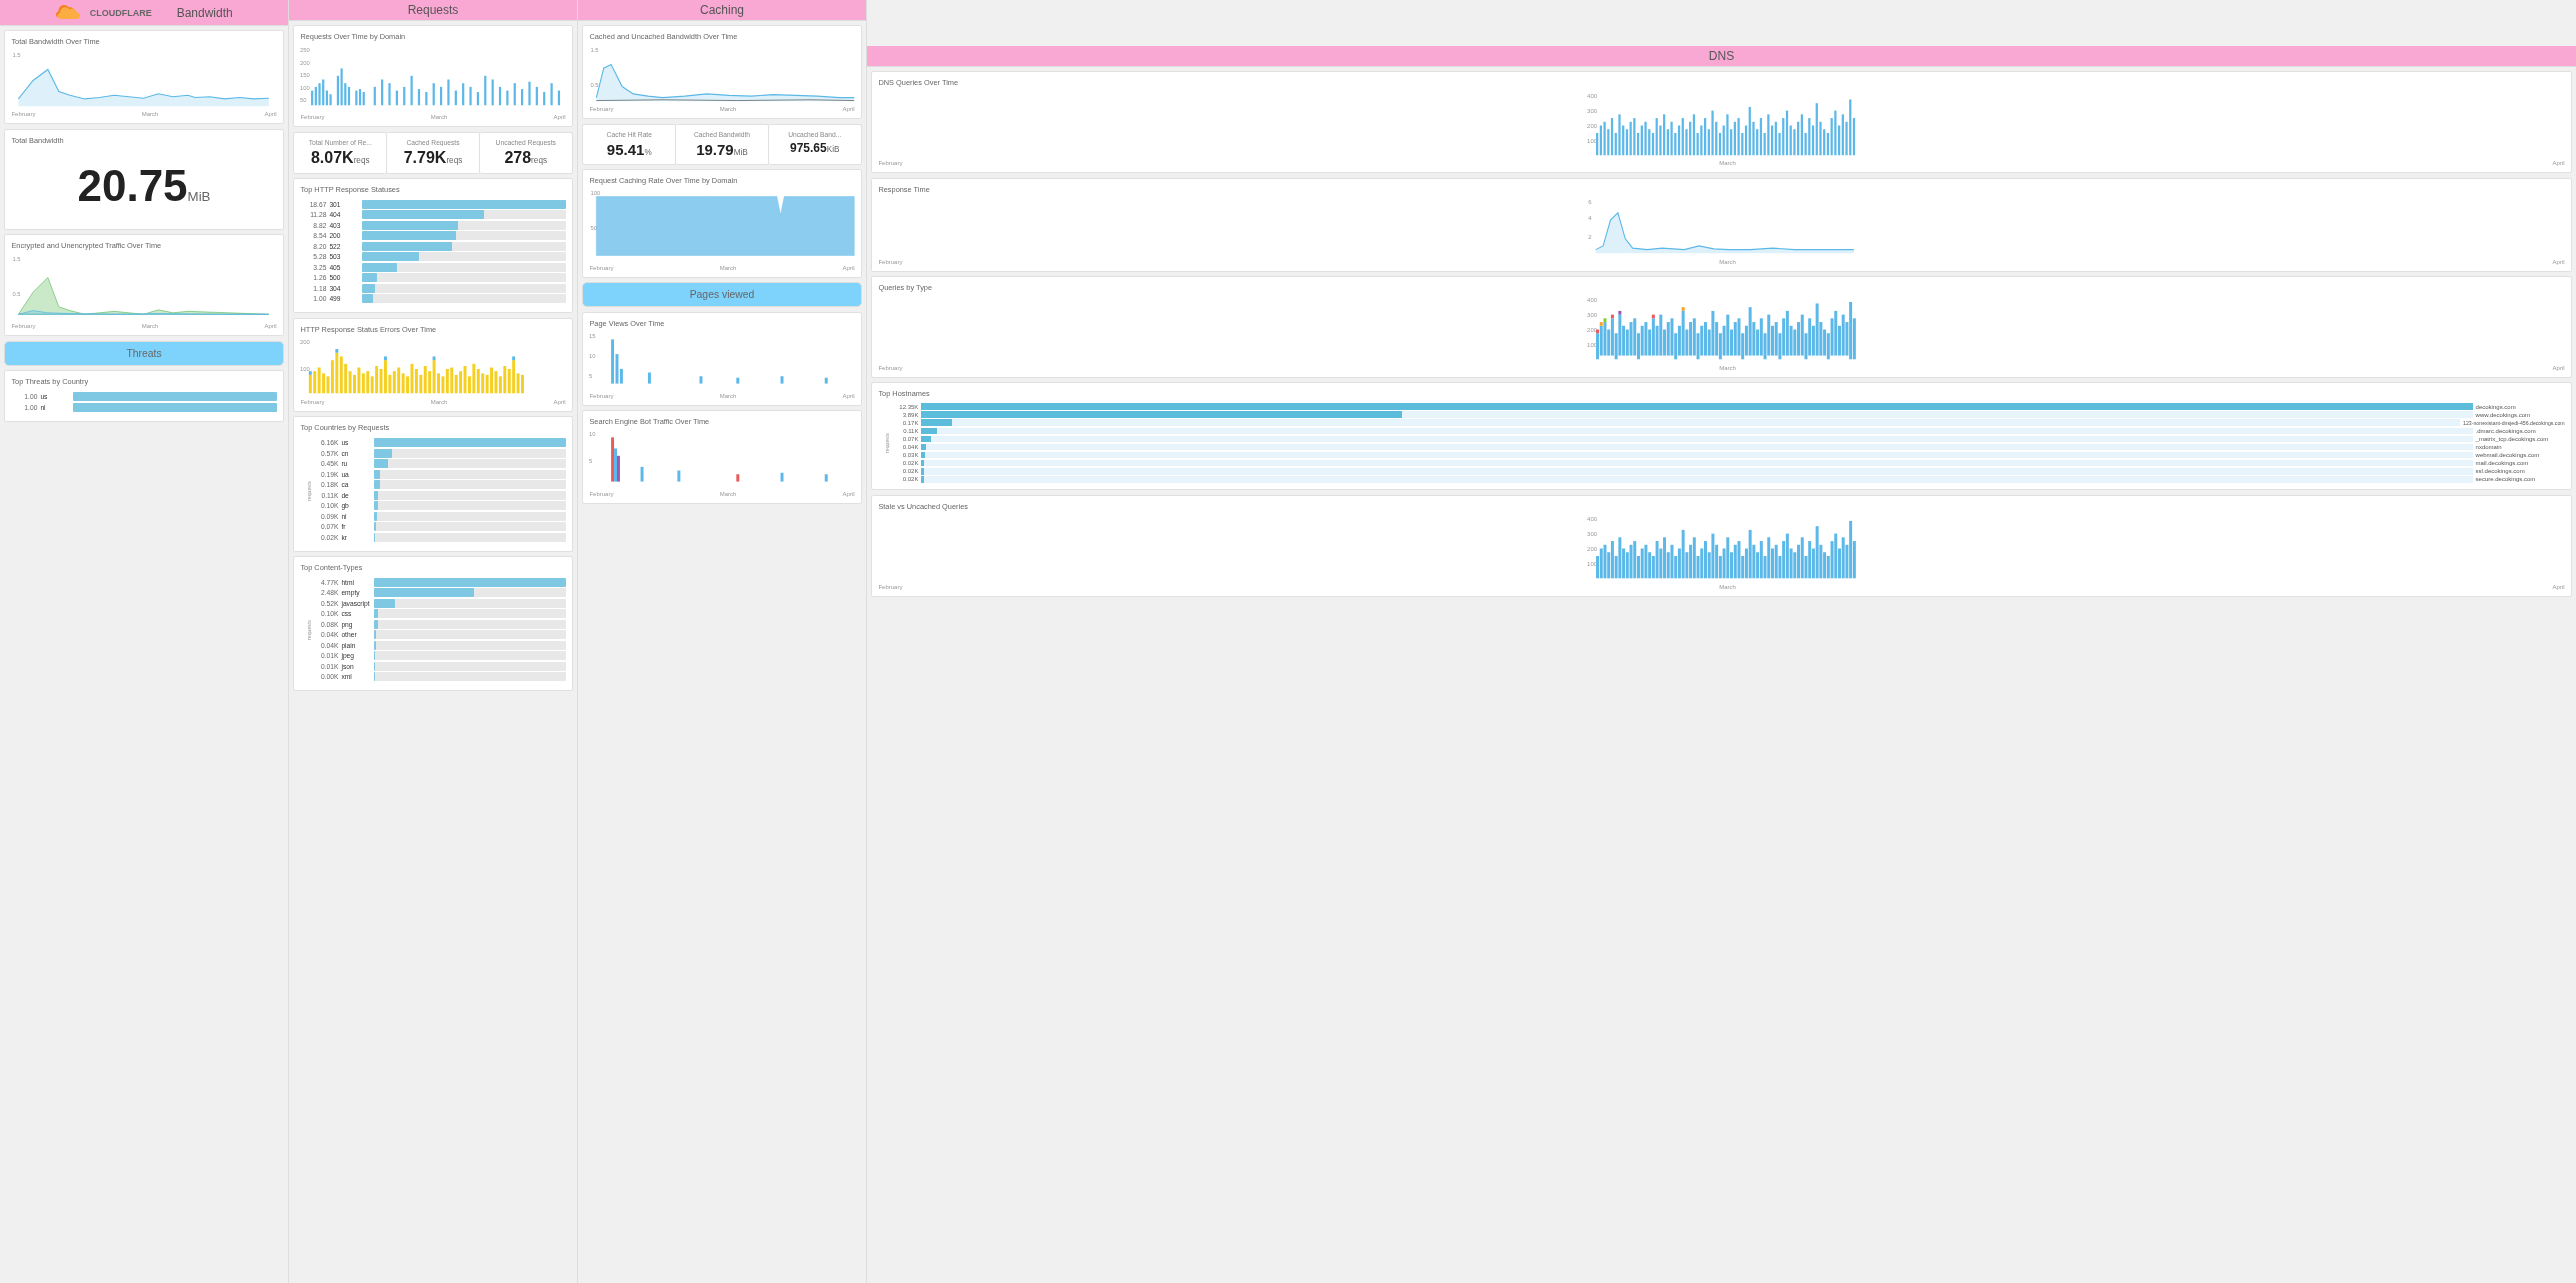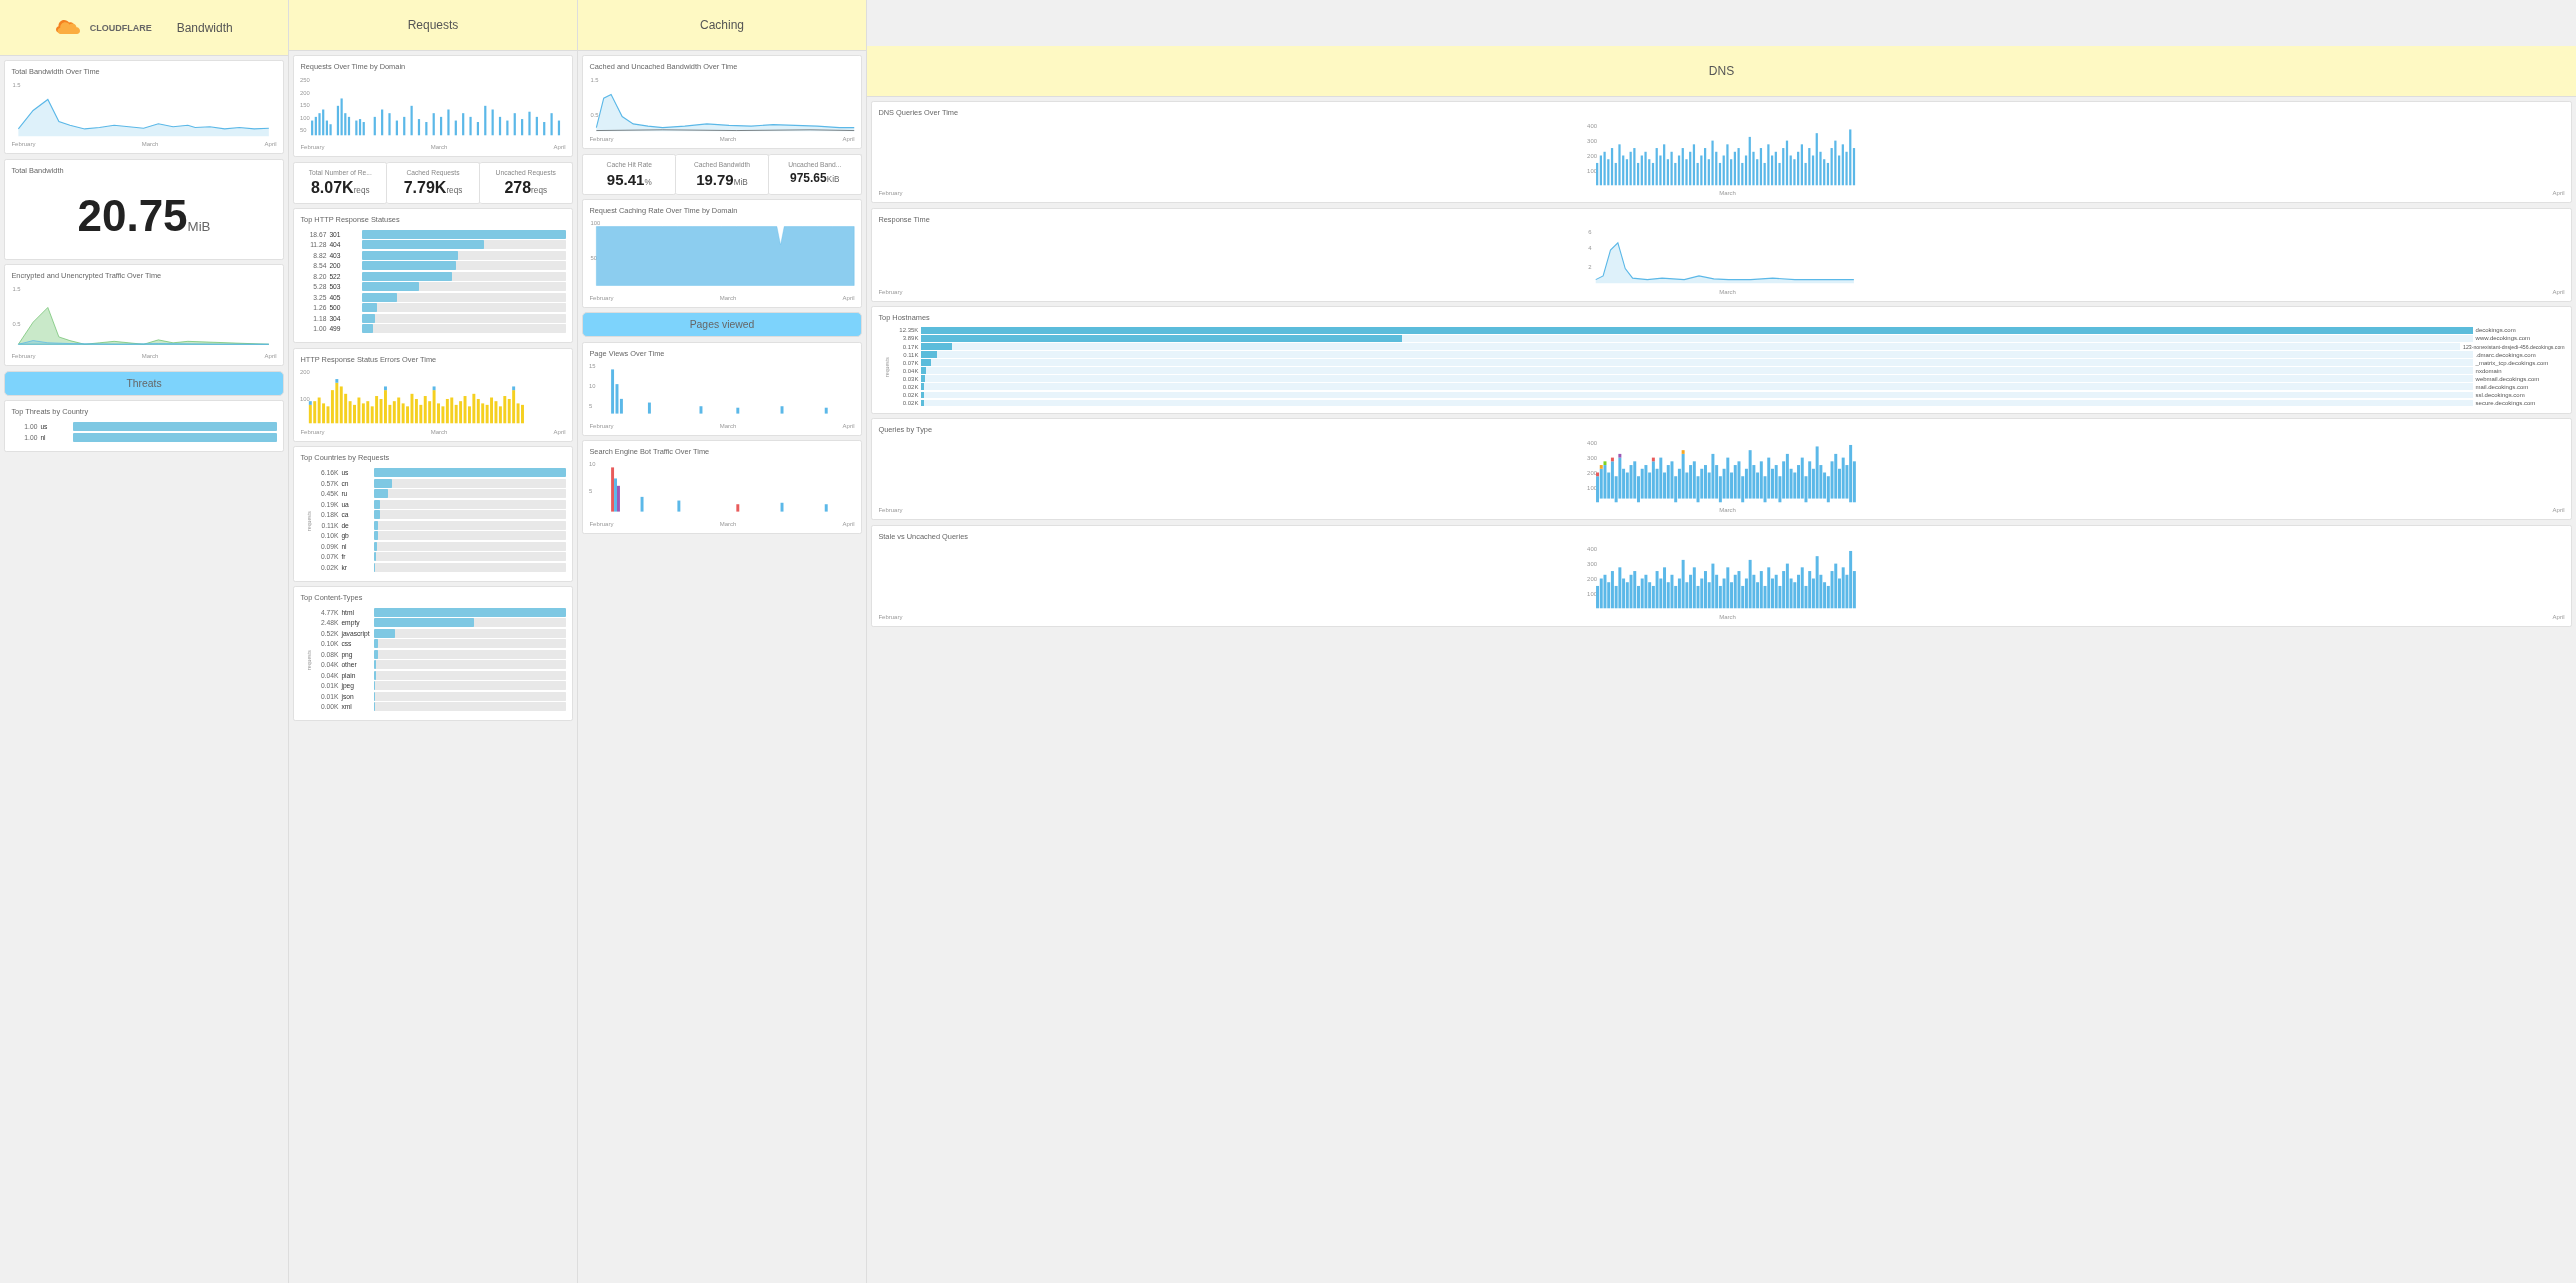--- a/index.html
+++ b/index.html
@@ -2,21 +2,21 @@
 <html style="font-size:12px"><head>
   <meta charset="utf-8">
   <style>
     * { box-sizing: border-box; margin: 0; padding: 0; }
     body { font-family: Arial, sans-serif; background: #f0f0f0; font-size: 8.2px; color: #333; overflow-x: hidden; }
     
     .dashboard { display: grid; grid-template-columns: 289px 289px 289px 1fr; width: 100%; min-height: 100vh; }
     
     .column { background: #f0f0f0; border-right: 0.7px solid #ddd; }
     
-    .column-header { background: #fef9c3; text-align: center; padding: 18px; font-size: 12px; color: #555; border-bottom: 0.7px solid #ddd; display: flex; align-items: center; justify-content: center; gap: 25px; }
+    .column-header { background: #f9a8d4; text-align: center; padding: 3px; font-size: 12px; color: #555; border-bottom: 0.7px solid #ddd; display: flex; align-items: center; justify-content: center; gap: 25px; }
     
     .cloudflare-logo { display: flex; align-items: center; gap: 4.4px; }
     .cf-icon { width: 30px; height: 19px; }
     .cf-text { font-size: 9px; font-weight: bold; color: #666; }
     
     .panel { background: #fff; margin: 4.4px; border: 0.7px solid #e0e0e0; border-radius: 2.2px; padding: 6px; }
     
     .panel-title { font-size: 7.4px; color: #666; margin-bottom: 4.4px; }
     
     .chart-area { position: relative; overflow: hidden; }
@@ -729,99 +729,20 @@
           <text x="0" y="8" class="y-axis-label">6</text>
           <text x="0" y="30" class="y-axis-label">4</text>
           <text x="0" y="55" class="y-axis-label">2</text>
           <polyline points="10,70 20,65 30,30 40,20 50,55 60,68 80,70 100,68 130,70 150,65 170,69 190,70 220,70 250,68 280,70 310,70 340,70 360,70" fill="none" stroke="#5bb8e8" stroke-width="1.5"></polyline>
           <polygon points="10,70 20,65 30,30 40,20 50,55 60,68 80,70 100,68 130,70 150,65 170,69 190,70 220,70 250,68 280,70 310,70 340,70 360,70 360,75 10,75" fill="rgba(91,184,232,0.2)"></polygon>
         </svg>
         <div class="axis-labels">
           <span>February</span>
           <span>March</span>
           <span>April</span>
-        </div>
-      </div>
-    </div>
-
-    <div class="panel">
-      <div class="panel-title">Top Hostnames</div>
-      <div style="position:relative; padding-left:12px;">
-        <span style="font-size:5.2px;color:#999;position:absolute;left:-1.5px;top:50%;transform:translateY(-50%) rotate(-90deg);white-space:nowrap;">requests</span>
-        <div class="hostname-list">
-          <div class="hostname-item">
-            <span class="hn-val">12.35K</span>
-            <div class="hn-bar-track">
-                <div class="hn-bar-fill" style="width:100%"></div>
-              </div>
-            <span class="hn-label">decokings.com</span>
-          </div>
-          <div class="hostname-item">
-            <span class="hn-val">3.89K</span>
-            <div class="hn-bar-track">
-                <div class="hn-bar-fill" style="width:31%"></div>
-              </div>
-            <span class="hn-label">www.decokings.com</span>
-          </div>
-          <div class="hostname-item">
-            <span class="hn-val">0.17K</span>
-            <div class="hn-bar-track">
-                <div class="hn-bar-fill" style="width:2%"></div>
-              </div>
-            <span class="hn-label" style="font-size:5.2px;">123-nonexistant-dnsjedi-456.decokings.com</span>
-          </div>
-          <div class="hostname-item">
-            <span class="hn-val">0.11K</span>
-            <div class="hn-bar-track">
-                <div class="hn-bar-fill" style="width:1%"></div>
-              </div>
-            <span class="hn-label">.dmarc.decokings.com</span>
-          </div>
-          <div class="hostname-item">
-            <span class="hn-val">0.07K</span>
-            <div class="hn-bar-track">
-                <div class="hn-bar-fill" style="width:0.6%"></div>
-              </div>
-            <span class="hn-label">_matrix_tcp.decokings.com</span>
-          </div>
-          <div class="hostname-item">
-            <span class="hn-val">0.04K</span>
-            <div class="hn-bar-track">
-                <div class="hn-bar-fill" style="width:0.3%"></div>
-              </div>
-            <span class="hn-label">nxdomain</span>
-          </div>
-          <div class="hostname-item">
-            <span class="hn-val">0.03K</span>
-            <div class="hn-bar-track">
-                <div class="hn-bar-fill" style="width:0.25%"></div>
-              </div>
-            <span class="hn-label">webmail.decokings.com</span>
-          </div>
-          <div class="hostname-item">
-            <span class="hn-val">0.02K</span>
-            <div class="hn-bar-track">
-                <div class="hn-bar-fill" style="width:0.16%"></div>
-              </div>
-            <span class="hn-label">mail.decokings.com</span>
-          </div>
-          <div class="hostname-item">
-            <span class="hn-val">0.02K</span>
-            <div class="hn-bar-track">
-                <div class="hn-bar-fill" style="width:0.16%"></div>
-              </div>
-            <span class="hn-label">ssl.decokings.com</span>
-          </div>
-          <div class="hostname-item">
-            <span class="hn-val">0.02K</span>
-            <div class="hn-bar-track">
-                <div class="hn-bar-fill" style="width:0.16%"></div>
-              </div>
-            <span class="hn-label">secure.decokings.com</span>
-          </div>
         </div>
       </div>
     </div>
 
     <div class="panel">
       <div class="panel-title">Queries by Type</div>
       <div class="chart-area">
         <svg width="100%" height="67" viewBox="0 0 360 90" style="font-size:11px">
           <text x="0" y="8" class="y-axis-label">400</text>
           <text x="0" y="28" class="y-axis-label">300</text>
@@ -908,20 +829,99 @@
         </svg>
         <div class="axis-labels">
           <span>February</span>
           <span>March</span>
           <span>April</span>
         </div>
       </div>
     </div>
 
     <div class="panel">
+      <div class="panel-title">Top Hostnames</div>
+      <div style="position:relative; padding-left:12px;">
+        <span style="font-size:5.2px;color:#999;position:absolute;left:-1.5px;top:50%;transform:translateY(-50%) rotate(-90deg);white-space:nowrap;">requests</span>
+        <div class="hostname-list">
+          <div class="hostname-item">
+            <span class="hn-val">12.35K</span>
+            <div class="hn-bar-track">
+                <div class="hn-bar-fill" style="width:100%"></div>
+              </div>
+            <span class="hn-label">decokings.com</span>
+          </div>
+          <div class="hostname-item">
+            <span class="hn-val">3.89K</span>
+            <div class="hn-bar-track">
+                <div class="hn-bar-fill" style="width:31%"></div>
+              </div>
+            <span class="hn-label">www.decokings.com</span>
+          </div>
+          <div class="hostname-item">
+            <span class="hn-val">0.17K</span>
+            <div class="hn-bar-track">
+                <div class="hn-bar-fill" style="width:2%"></div>
+              </div>
+            <span class="hn-label" style="font-size:5.2px;">123-nonexistant-dnsjedi-456.decokings.com</span>
+          </div>
+          <div class="hostname-item">
+            <span class="hn-val">0.11K</span>
+            <div class="hn-bar-track">
+                <div class="hn-bar-fill" style="width:1%"></div>
+              </div>
+            <span class="hn-label">.dmarc.decokings.com</span>
+          </div>
+          <div class="hostname-item">
+            <span class="hn-val">0.07K</span>
+            <div class="hn-bar-track">
+                <div class="hn-bar-fill" style="width:0.6%"></div>
+              </div>
+            <span class="hn-label">_matrix_tcp.decokings.com</span>
+          </div>
+          <div class="hostname-item">
+            <span class="hn-val">0.04K</span>
+            <div class="hn-bar-track">
+                <div class="hn-bar-fill" style="width:0.3%"></div>
+              </div>
+            <span class="hn-label">nxdomain</span>
+          </div>
+          <div class="hostname-item">
+            <span class="hn-val">0.03K</span>
+            <div class="hn-bar-track">
+                <div class="hn-bar-fill" style="width:0.25%"></div>
+              </div>
+            <span class="hn-label">webmail.decokings.com</span>
+          </div>
+          <div class="hostname-item">
+            <span class="hn-val">0.02K</span>
+            <div class="hn-bar-track">
+                <div class="hn-bar-fill" style="width:0.16%"></div>
+              </div>
+            <span class="hn-label">mail.decokings.com</span>
+          </div>
+          <div class="hostname-item">
+            <span class="hn-val">0.02K</span>
+            <div class="hn-bar-track">
+                <div class="hn-bar-fill" style="width:0.16%"></div>
+              </div>
+            <span class="hn-label">ssl.decokings.com</span>
+          </div>
+          <div class="hostname-item">
+            <span class="hn-val">0.02K</span>
+            <div class="hn-bar-track">
+                <div class="hn-bar-fill" style="width:0.16%"></div>
+              </div>
+            <span class="hn-label">secure.decokings.com</span>
+          </div>
+        </div>
+      </div>
+    </div>
+
+    <div class="panel">
       <div class="panel-title">Stale vs Uncached Queries</div>
       <div class="chart-area">
         <svg width="100%" height="67" viewBox="0 0 360 90" style="font-size:11px">
           <text x="0" y="8" class="y-axis-label">400</text>
           <text x="0" y="28" class="y-axis-label">300</text>
           <text x="0" y="48" class="y-axis-label">200</text>
           <text x="0" y="68" class="y-axis-label">100</text>
 
           <rect x="12" y="55" width="4" height="30" fill="#5bb8e8"></rect>
           <rect x="17" y="45" width="4" height="40" fill="#5bb8e8"></rect>

